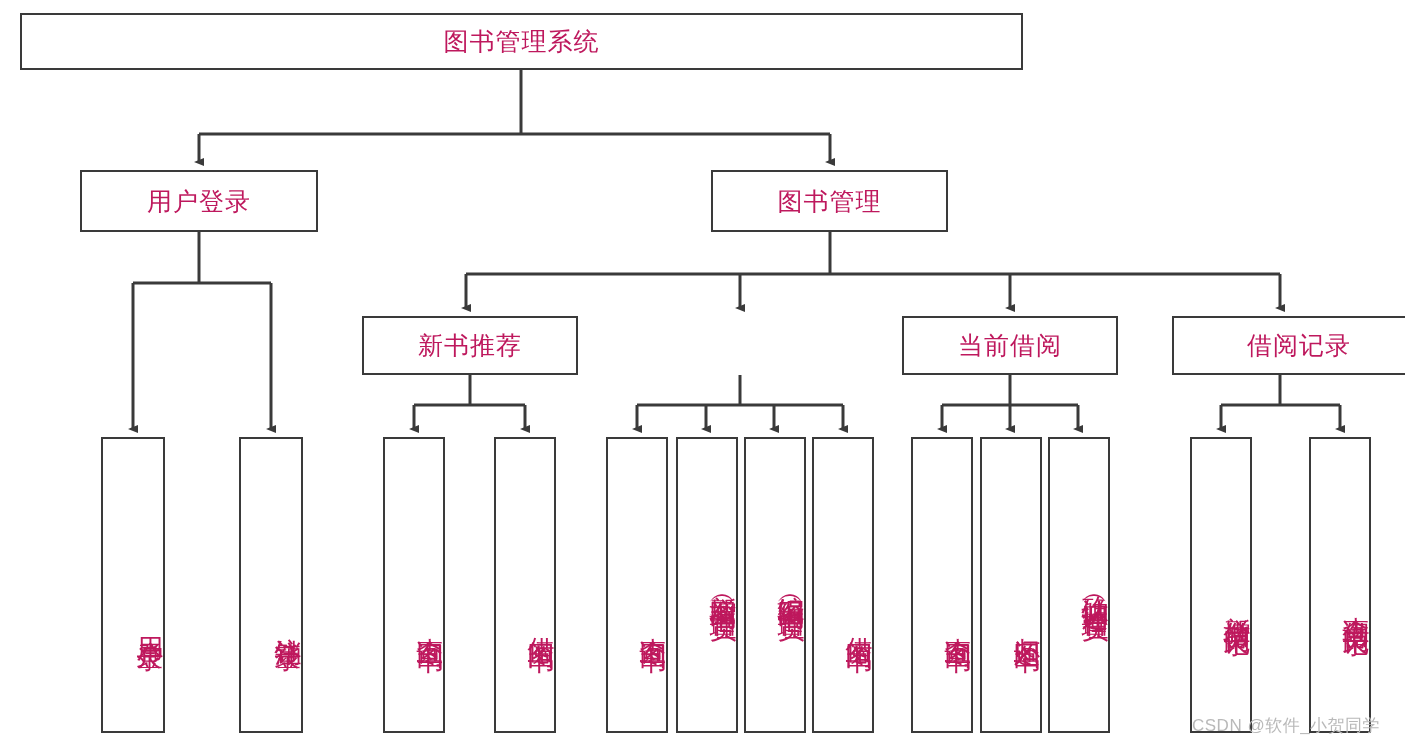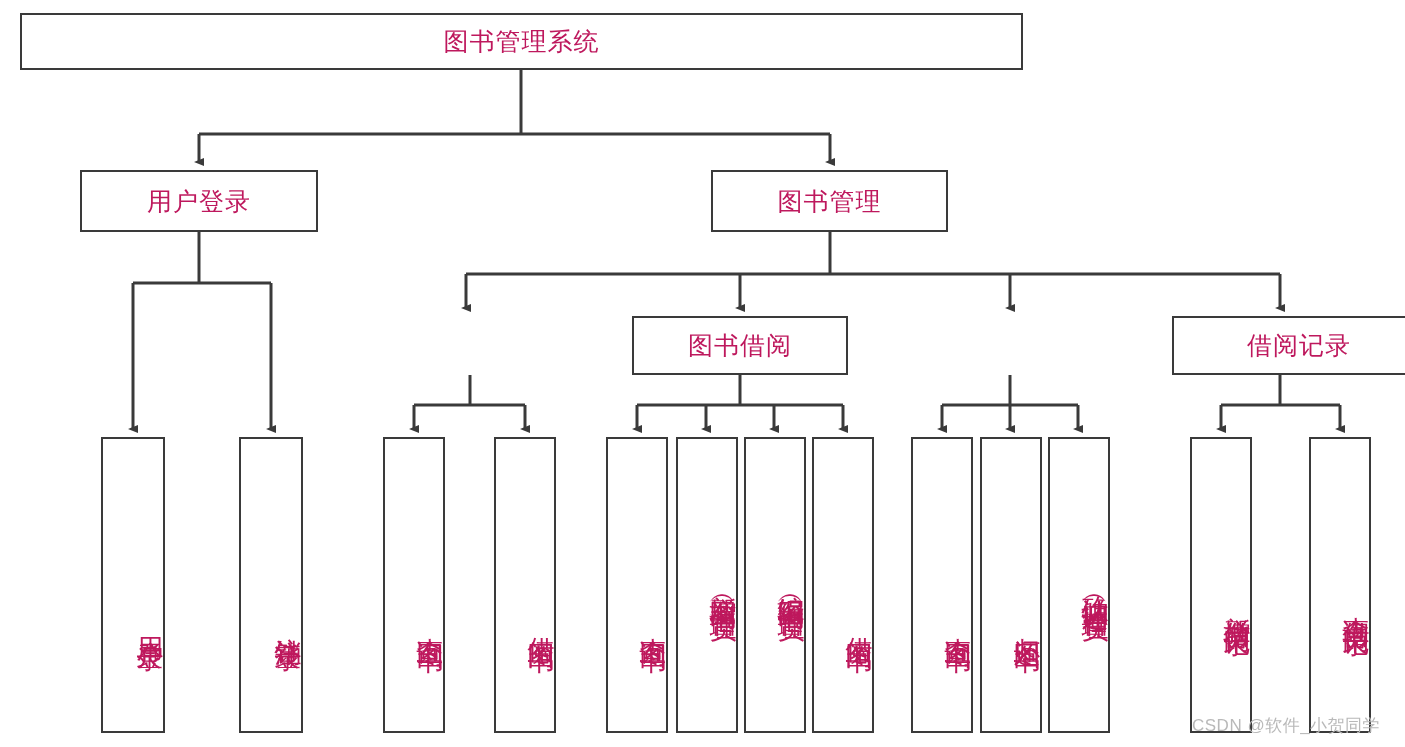--- a/index.html
+++ b/index.html
@@ -126,22 +126,25 @@
     <span>图书管理系统</span>
   </div>
 
   <div class="node horiz" style="left:80px; top:170px; width:238px; height:62px;">
     <span>用户登录</span>
   </div>
   <div class="node horiz" style="left:711px; top:170px; width:237px; height:62px;">
     <span>图书管理</span>
   </div>
 
-  <div class="node horiz" style="left:632px; top:316px; width:216px; height:59px;">
-    <span>图书借阅</span>
+  <div class="node horiz" style="left:362px; top:316px; width:216px; height:59px;">
+    <span>新书推荐</span>
+  </div>
+  <div class="node horiz" style="left:902px; top:316px; width:216px; height:59px;">
+    <span>当前借阅</span>
   </div>
   <div class="node horiz" style="left:1172px; top:316px; width:254px; height:59px;text-align:right;">
     <span>借阅记录</span>
   </div>
 
   <div class="node vert" style="left:101px; top:437px; width:64px; height:296px; padding-top:74px;">
     <span class="vtext">用户登录</span>
   </div>
   <div class="node vert" style="left:239px; top:437px; width:64px; height:296px; padding-top:74px;">
     <span class="vtext">注销登录</span>

